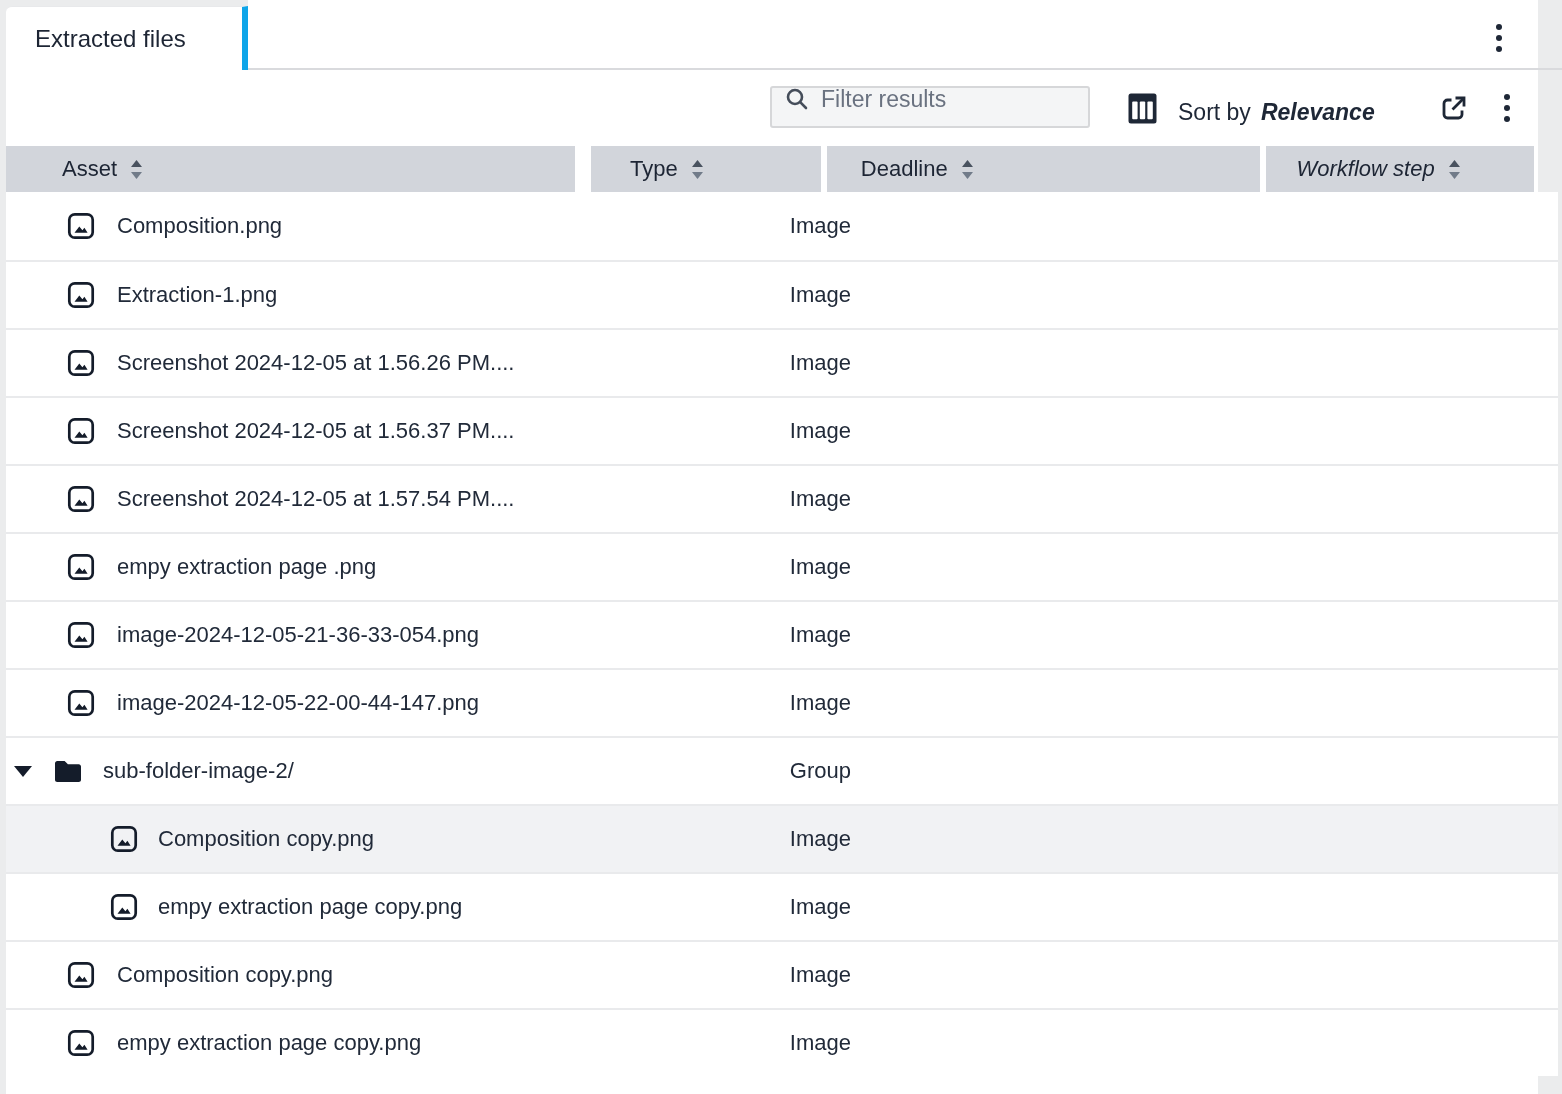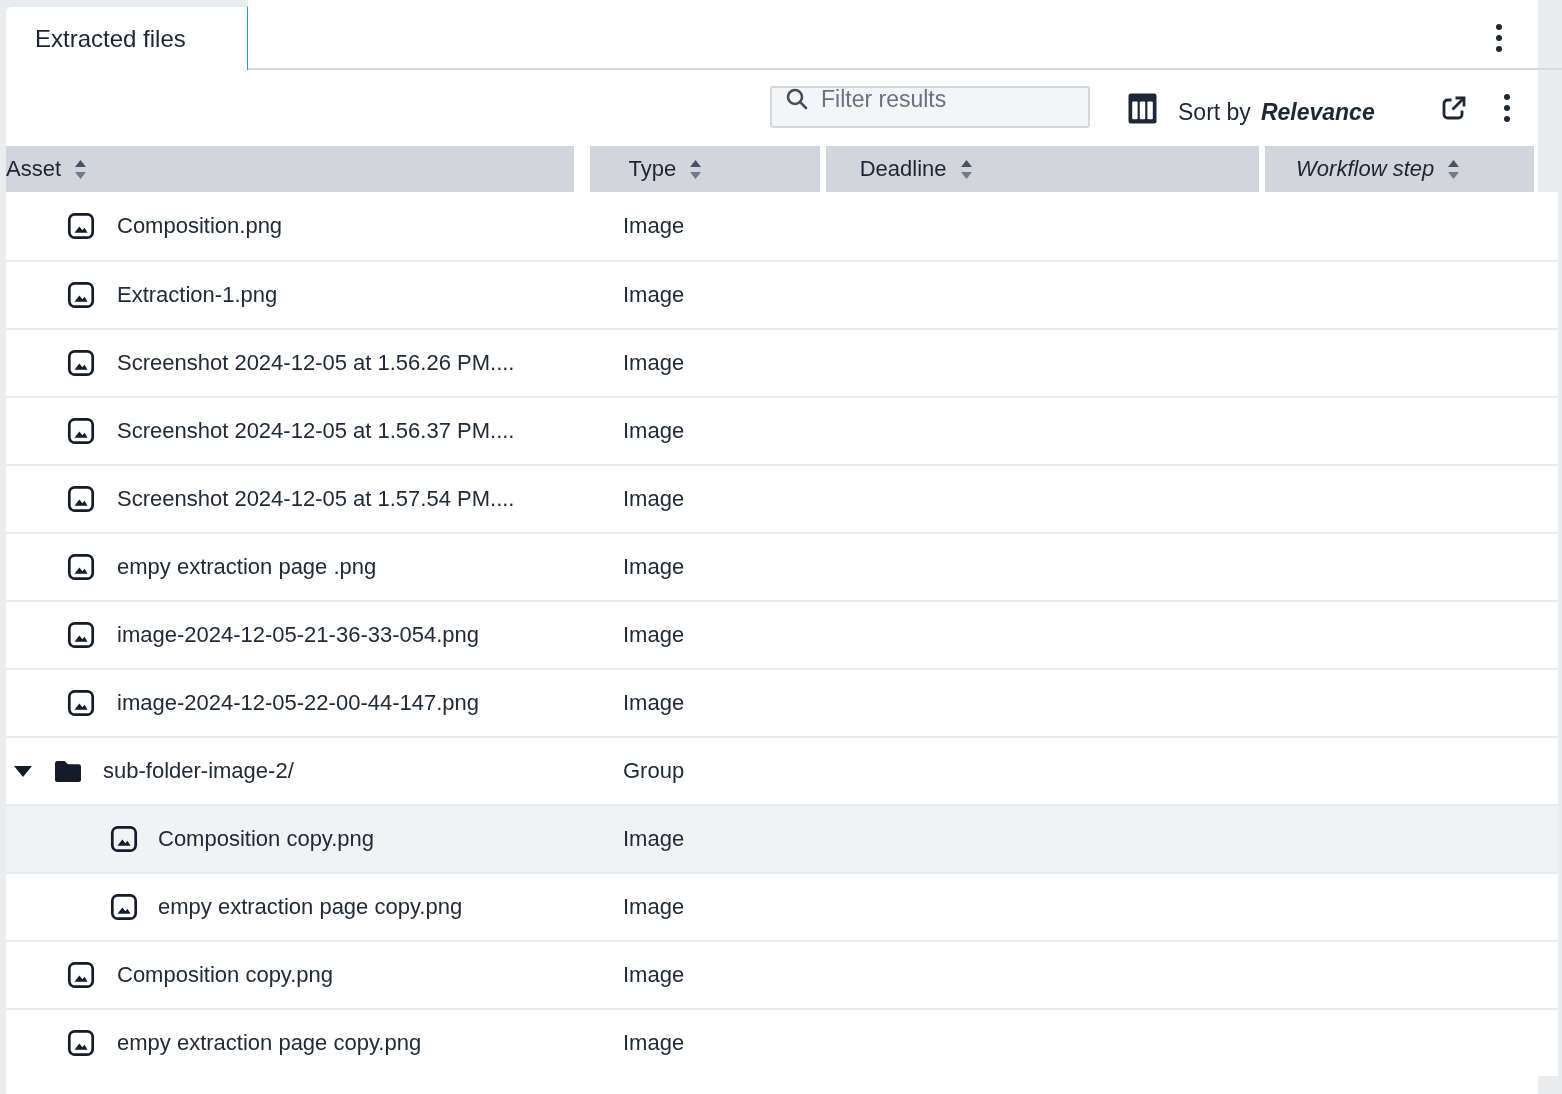--- a/index.html
+++ b/index.html
@@ -13,21 +13,21 @@
   }
 
   
   .main-bg { position:absolute; left:6px; top:70px; width:1532px; height:1024px; background:#ffffff; }
   .tabbar-rest-bg { position:absolute; left:248px; top:0; width:1290px; height:68px; background:#ffffff; }
   .tabbar-border { position:absolute; left:248px; top:68px; right:0; height:2px; background:#d9dadd; }
 
   
   .tab {
     position:absolute; left:6px; top:6px; width:242px; height:64px;
-    background:#ffffff; border-right:1px solid #0ea5e9; border-top:1px solid #e8e9eb;
+    background:#ffffff; border-right:6px solid #0ea5e9; border-top:1px solid #e8e9eb;
     border-top-left-radius:6px;
     display:flex; align-items:center; padding-left:29px;
     font-size:24px; color:#1d2534; cursor:pointer;
   }
 
   
   .icon-btn { background:transparent; border:none; cursor:pointer; display:flex; align-items:center; justify-content:center; }
   .kebab-top-btn { position:absolute; left:1482px; top:20px; width:34px; height:36px; }
 
   
@@ -51,28 +51,28 @@
   .external-btn { position:absolute; left:1428px; top:20px; width:40px; height:36px; }
   .kebab-toolbar-btn { position:absolute; left:1484px; top:20px; width:34px; height:36px; }
 
   
   .thead { position:absolute; left:6px; top:146px; width:1532px; height:46px; display:flex; }
   .th {
     background:#d2d5db; height:46px; display:flex; align-items:center;
     font-size:22px; color:#1d2534; font-weight:500; cursor:pointer;
   }
   .th .th-label { margin-right:13px; }
-  .th-asset    { width:594px; }
+  .th-asset    { width:594px; padding-left:56px; }
   .th-type     { width:239px; margin-left:16px; padding-left:39px; }
   .th-deadline { width:452px; margin-left:6px; padding-left:34px; }
   .th-workflow { width:280px; margin-left:6px; padding-left:31px;font-style:italic; }
   .th-filler   { margin-left:4px; flex:1; background:#d2d5db; height:46px; }
 
   
-  .rows { position:absolute; left:6px; top:192px; width:1552px; }
+  .rows { position:absolute; left:6px; top:192px; width:1552px;text-align:right; }
   .row {
     display:flex; align-items:center; height:68px;
     border-top:2px solid #e9eaec; background:#ffffff; cursor:pointer;
   }
   .rows .row:first-child { border-top:none; }
   .row.highlighted { background:#f1f2f4; }
   .cell { font-size:22px; color:#212a39; }
   .cell-asset { width:600px; display:flex; align-items:center; padding-left:59px; }
   .row.level-1 .cell-asset { padding-left:102px; }
   .row.group .cell-asset { padding-left:8px; }

